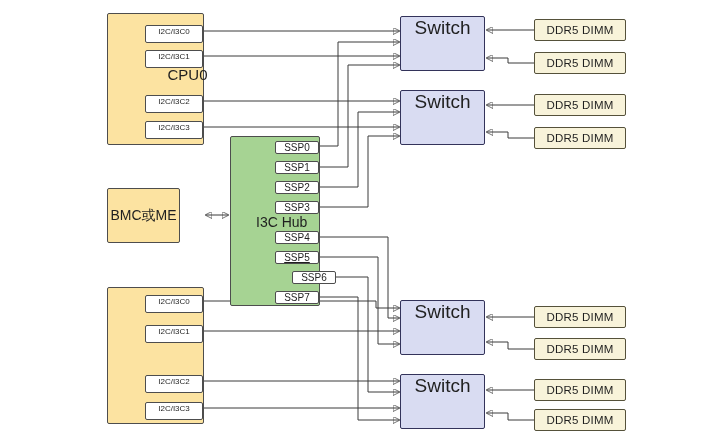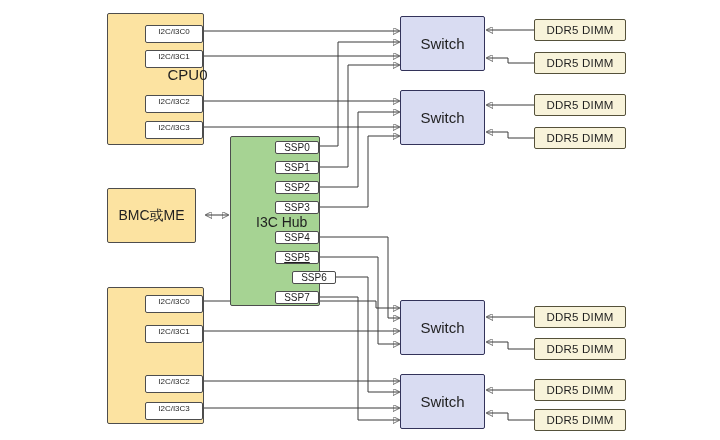--- a/index.html
+++ b/index.html
@@ -4,21 +4,21 @@
 <style>
   html,body{margin:0;padding:0;background:#ffffff;}
   body{font-family:"Liberation Sans","DejaVu Sans",sans-serif;color:#1f1f1f;}
   .canvas{position:relative;width:720px;height:440px;background:#ffffff;overflow:hidden;}
   .wires{position:absolute;left:0;top:0;width:720px;height:440px;}
   .wires path{stroke:var(--wire,#3a3a3a);stroke-width:1;fill:none;}
   .box{position:absolute;box-sizing:border-box;border:1px solid #4d4d4d;border-radius:2px;}
   .cpu{background:var(--cpu-fill,#fce3a1);}
   .bmc{background:var(--cpu-fill,#fce3a1);display:flex;align-items:center;justify-content:center;font-size:14px;font-weight:500;}
   .hub{background:var(--hub-fill,#a6d393);}
-  .switch{background:var(--switch-fill,#d9dcf2);border:1px solid #33335a;display:flex;align-items:center;justify-content:center;font-size:15px;}
+  .switch{background:var(--switch-fill,#d9dcf2);border:1px solid #33335a;display:flex;align-items:flex-start;justify-content:center;font-size:19px;}
   .dimm{background:var(--dimm-fill,#f8f3da);border:1px solid #55513a;display:flex;align-items:center;justify-content:center;font-size:11.5px;font-weight:400;letter-spacing:.2px;}
   .big-label{position:absolute;left:0;width:100%;text-align:center;font-size:15px;font-weight:500;padding-left:32px;}
   .port{position:absolute;left:37px;width:58px;height:18px;box-sizing:border-box;background:var(--port-fill,#ffffff);
         border:1px solid #4d4d4d;border-radius:2px;font-size:8px;line-height:12px;text-align:center;overflow:hidden;}
   .ssp{position:absolute;left:44px;width:44px;height:13px;box-sizing:border-box;background:var(--port-fill,#ffffff);
         border:1px solid #4d4d4d;border-radius:2px;font-size:10px;line-height:11px;text-align:center;overflow:hidden;}
   .hub-label{position:absolute;left:7px;top:76px;height:18px;line-height:18px;font-size:14px;font-weight:500;margin-left:18px;}
 </style>
 </head>
 <body>
@@ -65,21 +65,21 @@
   </svg>
 
   <div class="box cpu" style="left:107px;top:13px;width:97px;height:132px;">
     <div class="big-label" style="top:52px;">CPU0</div>
     <div class="port" style="top:11px;">I2C/I3C0</div>
     <div class="port" style="top:36px;">I2C/I3C1</div>
     <div class="port" style="top:81px;">I2C/I3C2</div>
     <div class="port" style="top:107px;">I2C/I3C3</div>
   </div>
 
-  <div class="box bmc" style="left:107px;top:188px;width:89px;height:55px;">
+  <div class="box bmc" style="left:107px;top:188px;width:73px;height:55px;">
     <span>BMC或ME</span>
   </div>
 
   <div class="box cpu" style="left:107px;top:287px;width:97px;height:137px;">
     <div class="port" style="top:7px;">I2C/I3C0</div>
     <div class="port" style="top:37px;">I2C/I3C1</div>
     <div class="port" style="top:87px;">I2C/I3C2</div>
     <div class="port" style="top:114px;">I2C/I3C3</div>
   </div>
 

